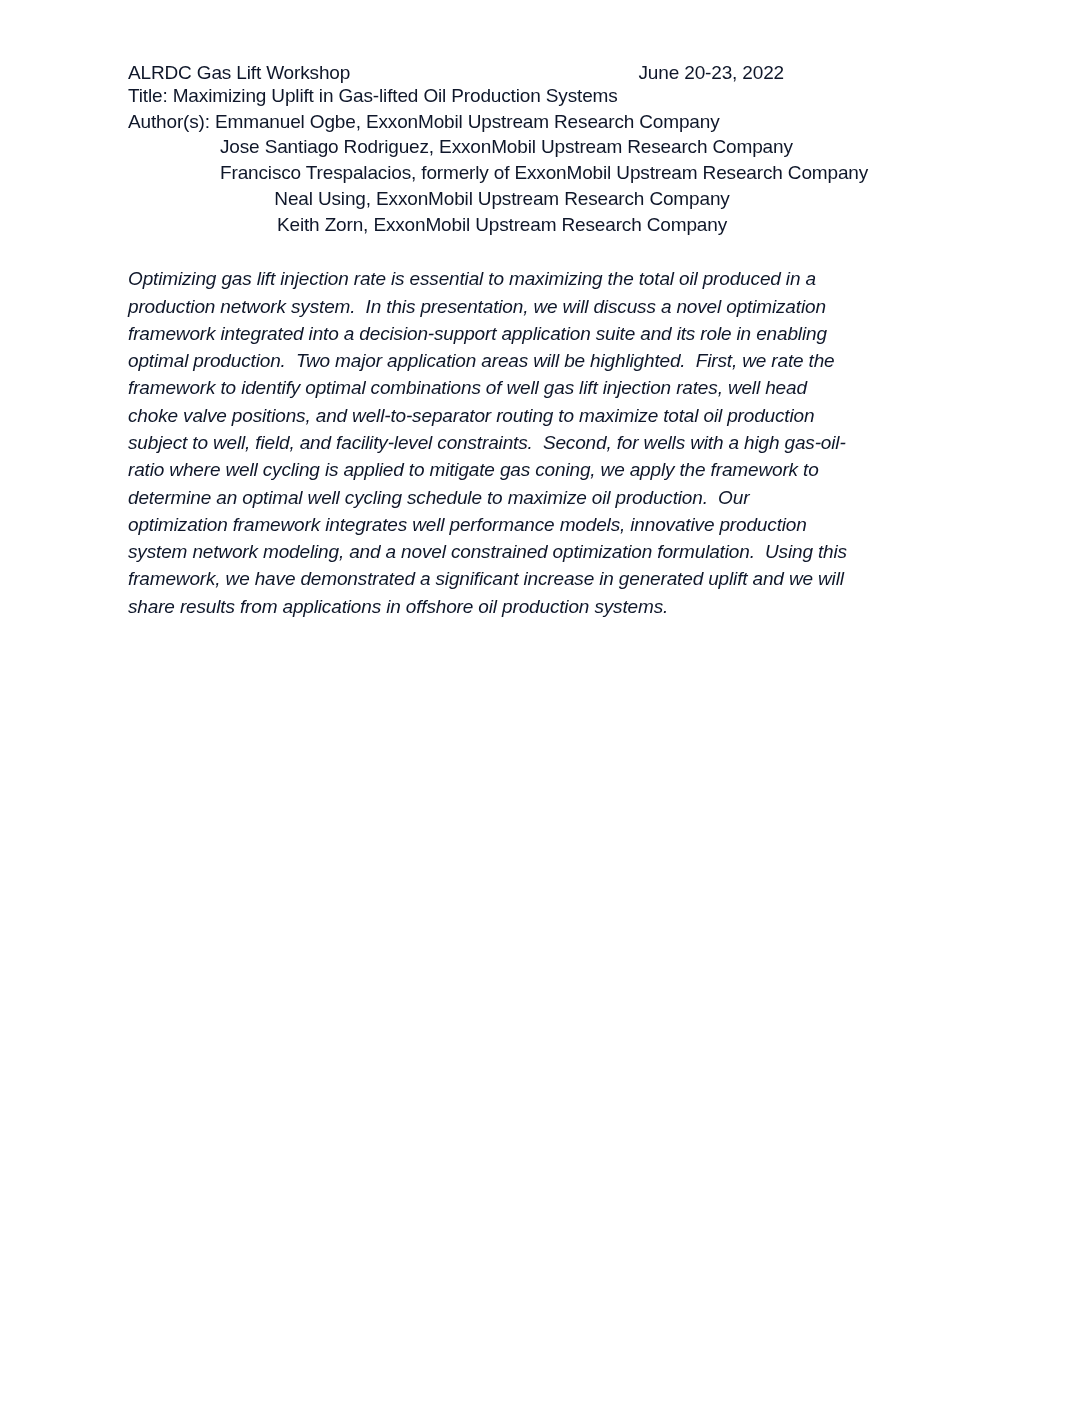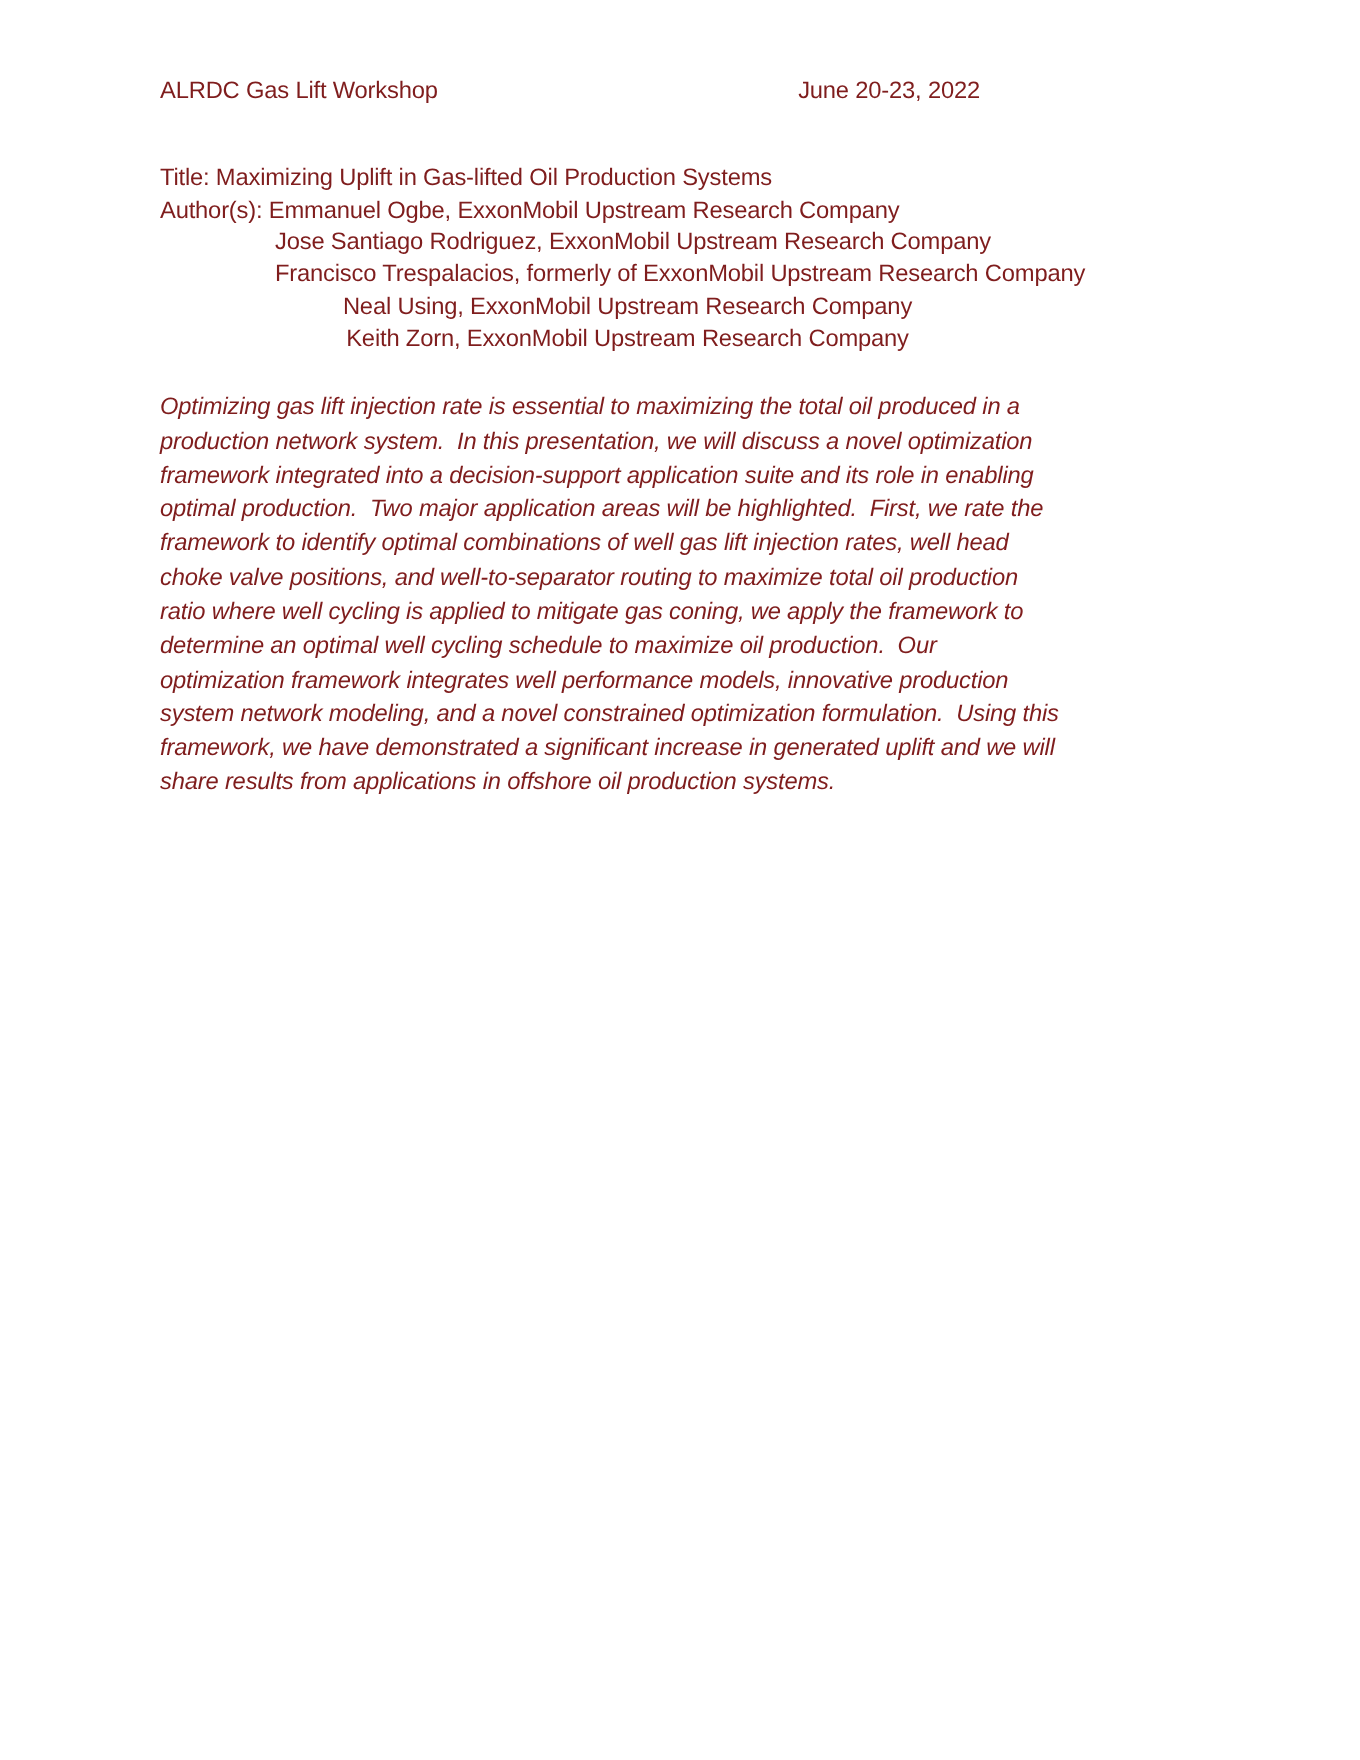--- a/index.html
+++ b/index.html
@@ -5,36 +5,35 @@
   html, body {
     margin: 0;
     padding: 0;
     background: #ffffff;
   }
   .page {
     position: relative;
     width: 910px;
     height: 1408px;
     background: #ffffff;
-    color: #7f1d1d;
+    color: #0f172a;
     font-family: "Liberation Sans", sans-serif;
     font-size: 19px;
     letter-spacing: -0.15px;
     box-sizing: border-box;
     padding: 62px 126px 0 128px;
     overflow: hidden;
   }
   .header {
     display: flex;
     justify-content: space-between;
     align-items: baseline;
     line-height: 21px;
   }
   .title-block {
-    margin-top: 47px;
     line-height: 25.7px;
   }
   .author-list .author-line {
     padding-left: 92px;
     white-space: pre;
     text-align: center;
   }
   .title-line, .authors-line {
     white-space: pre;
   }
@@ -68,20 +67,21 @@
       </div>
   </div>
 
   <div class="abstract">
       <div class="abstract-line">Optimizing gas lift injection rate is essential to maximizing the total oil produced in a</div>
       <div class="abstract-line">production network system.  In this presentation, we will discuss a novel optimization</div>
       <div class="abstract-line">framework integrated into a decision-support application suite and its role in enabling</div>
       <div class="abstract-line">optimal production.  Two major application areas will be highlighted.  First, we rate the</div>
       <div class="abstract-line">framework to identify optimal combinations of well gas lift injection rates, well head</div>
       <div class="abstract-line">choke valve positions, and well-to-separator routing to maximize total oil production</div>
+      <div class="abstract-line">subject to well, field, and facility-level constraints.  Second, for wells with a high gas-oil-</div>
       <div class="abstract-line">ratio where well cycling is applied to mitigate gas coning, we apply the framework to</div>
       <div class="abstract-line">determine an optimal well cycling schedule to maximize oil production.  Our</div>
       <div class="abstract-line">optimization framework integrates well performance models, innovative production</div>
       <div class="abstract-line">system network modeling, and a novel constrained optimization formulation.  Using this</div>
       <div class="abstract-line">framework, we have demonstrated a significant increase in generated uplift and we will</div>
       <div class="abstract-line">share results from applications in offshore oil production systems.</div>
     </div>
 
 </div>
 

